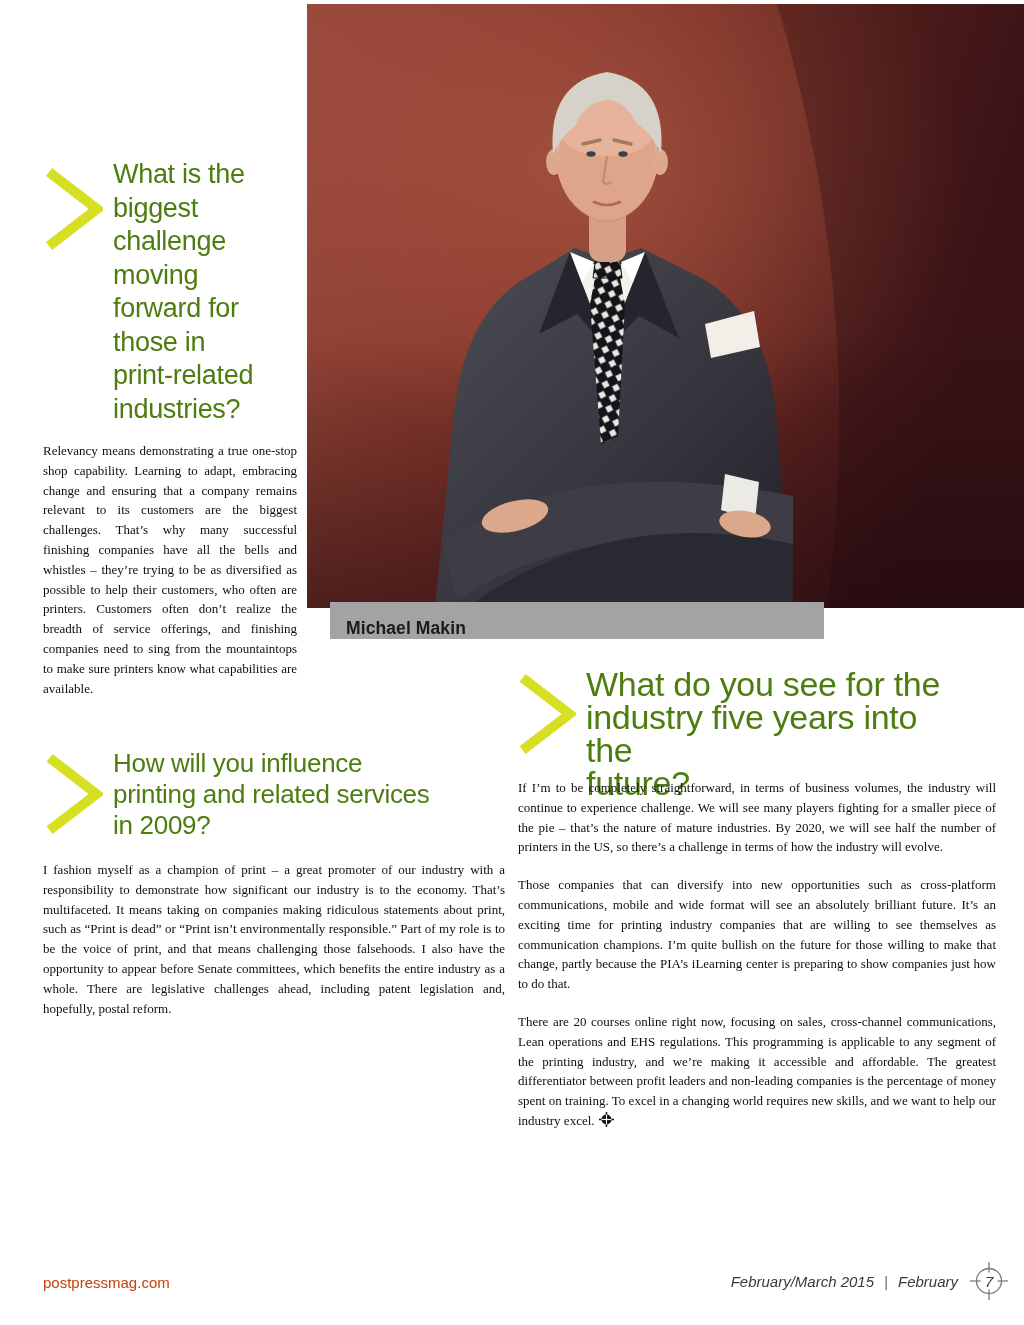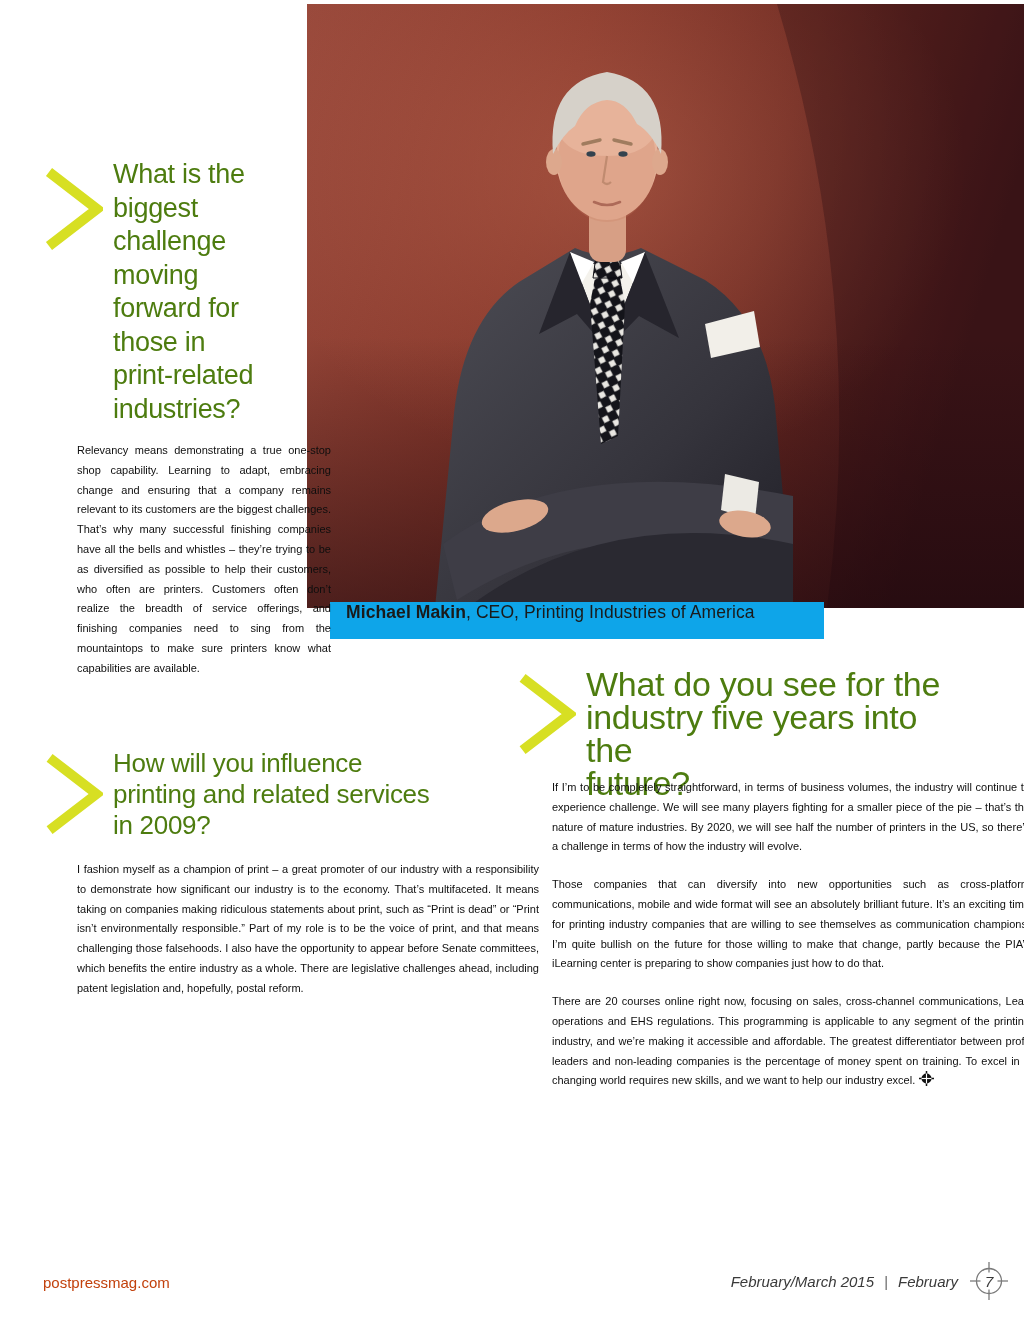--- a/index.html
+++ b/index.html
@@ -5,41 +5,41 @@
   html,body{margin:0;padding:0;background:#e8e8e8;}
   .page{position:relative;width:1024px;height:1325px;background:#ffffff;margin:0 auto;
         font-family:"Liberation Sans",sans-serif;overflow:hidden;}
 
   
   .photo{position:absolute;left:307px;top:4px;width:717px;height:604px;}
   .photo svg{display:block;width:100%;height:100%;}
 
   
   .caption{position:absolute;left:330px;top:602px;width:494px;height:37px;
-           background:#0ea5e9;display:flex;align-items:flex-start;box-sizing:border-box;
+           background:#a3a3a3;display:flex;align-items:flex-end;box-sizing:border-box;
            padding-left:16px;font-size:17.5px;color:#1a1a1a;letter-spacing:.1px;}
   .caption .cap-name{font-weight:bold;}
 
   
   .q{position:absolute;display:flex;align-items:flex-start;}
   .q .chev{flex:none;}
   .q h2{margin:0;font-weight:normal;color:#4d7c0f;white-space:pre-line;letter-spacing:-.3px;}
   .q1{left:45px;top:158px;}
   .q1 .chev{width:58px;height:86px;margin-top:8px;margin-right:10px;}
   .q1 h2{font-size:27px;line-height:33.5px;width:195px;}
   .q2{left:45px;top:748px;}
   .q2 .chev{width:58px;height:84px;margin-top:4px;margin-right:10px;}
   .q2 h2{font-size:26px;line-height:31px;width:380px;}
   .q3{left:518px;top:668px;}
   .q3 .chev{width:58px;height:84px;margin-top:4px;margin-right:10px;}
   .q3 h2{font-size:34px;line-height:33px;width:370px;}
 
   
-  .body-block{position:absolute;font-family:Liberation Sans, sans-serif;font-size:11px;
-              line-height:19.8px;color:#0e0e0e;text-align:justify;margin-left:34px;}
+  .body-block{position:absolute;font-family:Liberation Serif, serif;font-size:13px;
+              line-height:19.8px;color:#0e0e0e;text-align:justify;}
   .body-block p{margin:0 0 18px 0;}
   .body-block p:last-child{margin-bottom:0;}
   .a1{left:43px;top:441px;width:462px;}
   .a1 .photo-spacer{float:right;width:208px;height:238px;}
   .a2{left:43px;top:860px;width:462px;}
   .a3{left:518px;top:778px;width:478px;}
   .endmark{display:inline-block;vertical-align:-2px;margin-left:4px;}
 
   
   .footer-site{position:absolute;left:43px;top:1274px;font-size:15px;color:#c2410c;}
@@ -118,21 +118,20 @@
       <path d="M136 540 Q260 448 486 492 L486 560 Q300 500 150 596 Z" fill="#3e3d46"></path>
       <path d="M160 604 Q300 500 486 540 L486 604 Z" fill="#2a2931"></path>
       <path d="M418 470 L452 478 L448 516 L414 506 Z" fill="#eceae4"></path>
       <ellipse cx="208" cy="512" rx="34" ry="15" transform="rotate(-14 208 512)" fill="#dca88c"></ellipse>
       <ellipse cx="438" cy="520" rx="26" ry="13" transform="rotate(10 438 520)" fill="#dca88c"></ellipse>
     </svg>
   </div>
 
   <div class="caption">
     <span class="cap-name">Michael Makin</span>
-      <span>, CEO, Printing Industries of America</span>
   </div>
 
   <section class="q q1">
     <svg class="chev" viewBox="0 0 58 86">
       <polyline points="4,6 52,43 4,80" fill="none" stroke="#d7df23" stroke-width="10"></polyline>
     </svg>
     <h2>What is the
 biggest
 challenge
 moving

